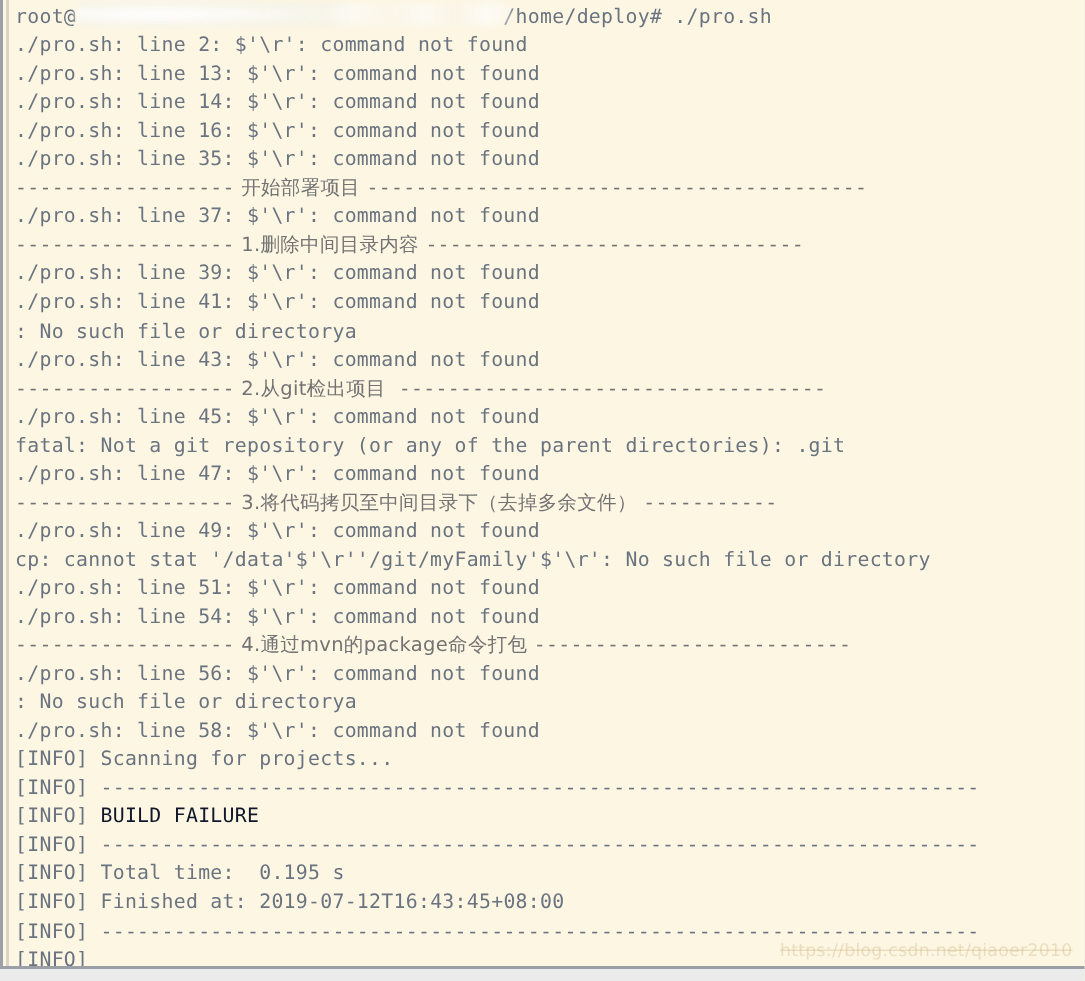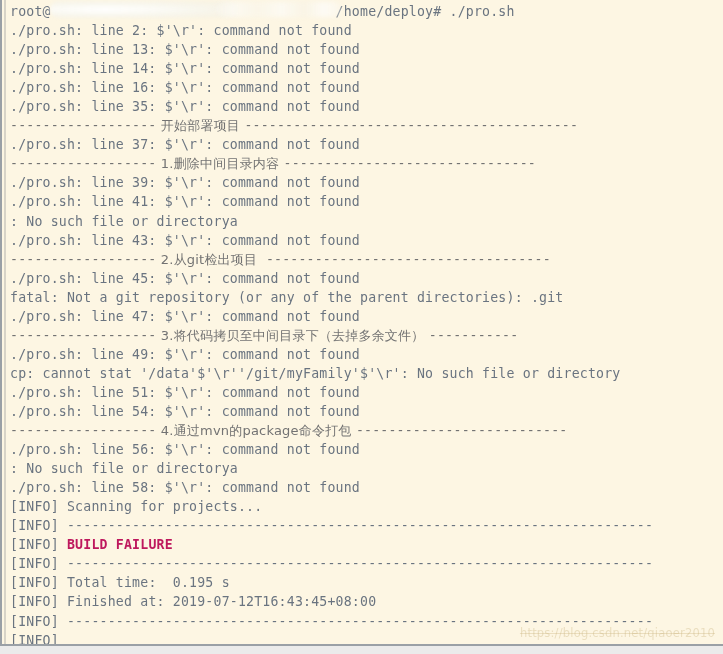--- a/index.html
+++ b/index.html
@@ -52,22 +52,22 @@
   .line {
     height: 19.05px;
     white-space: pre;
     overflow: hidden;
   }
 
   .seg { white-space: pre; }
 
   
   .failure {
-    color: #be185d;
-    font-weight: bold;
+    color: #0f172a;
+    font-weight: normal;
   }
 
   
   .sep { color: #737373; }
   .sep .cjk {
     font-family: "DejaVu Sans", "Liberation Sans", sans-serif;
     font-size: 13px;
   }
 
   

